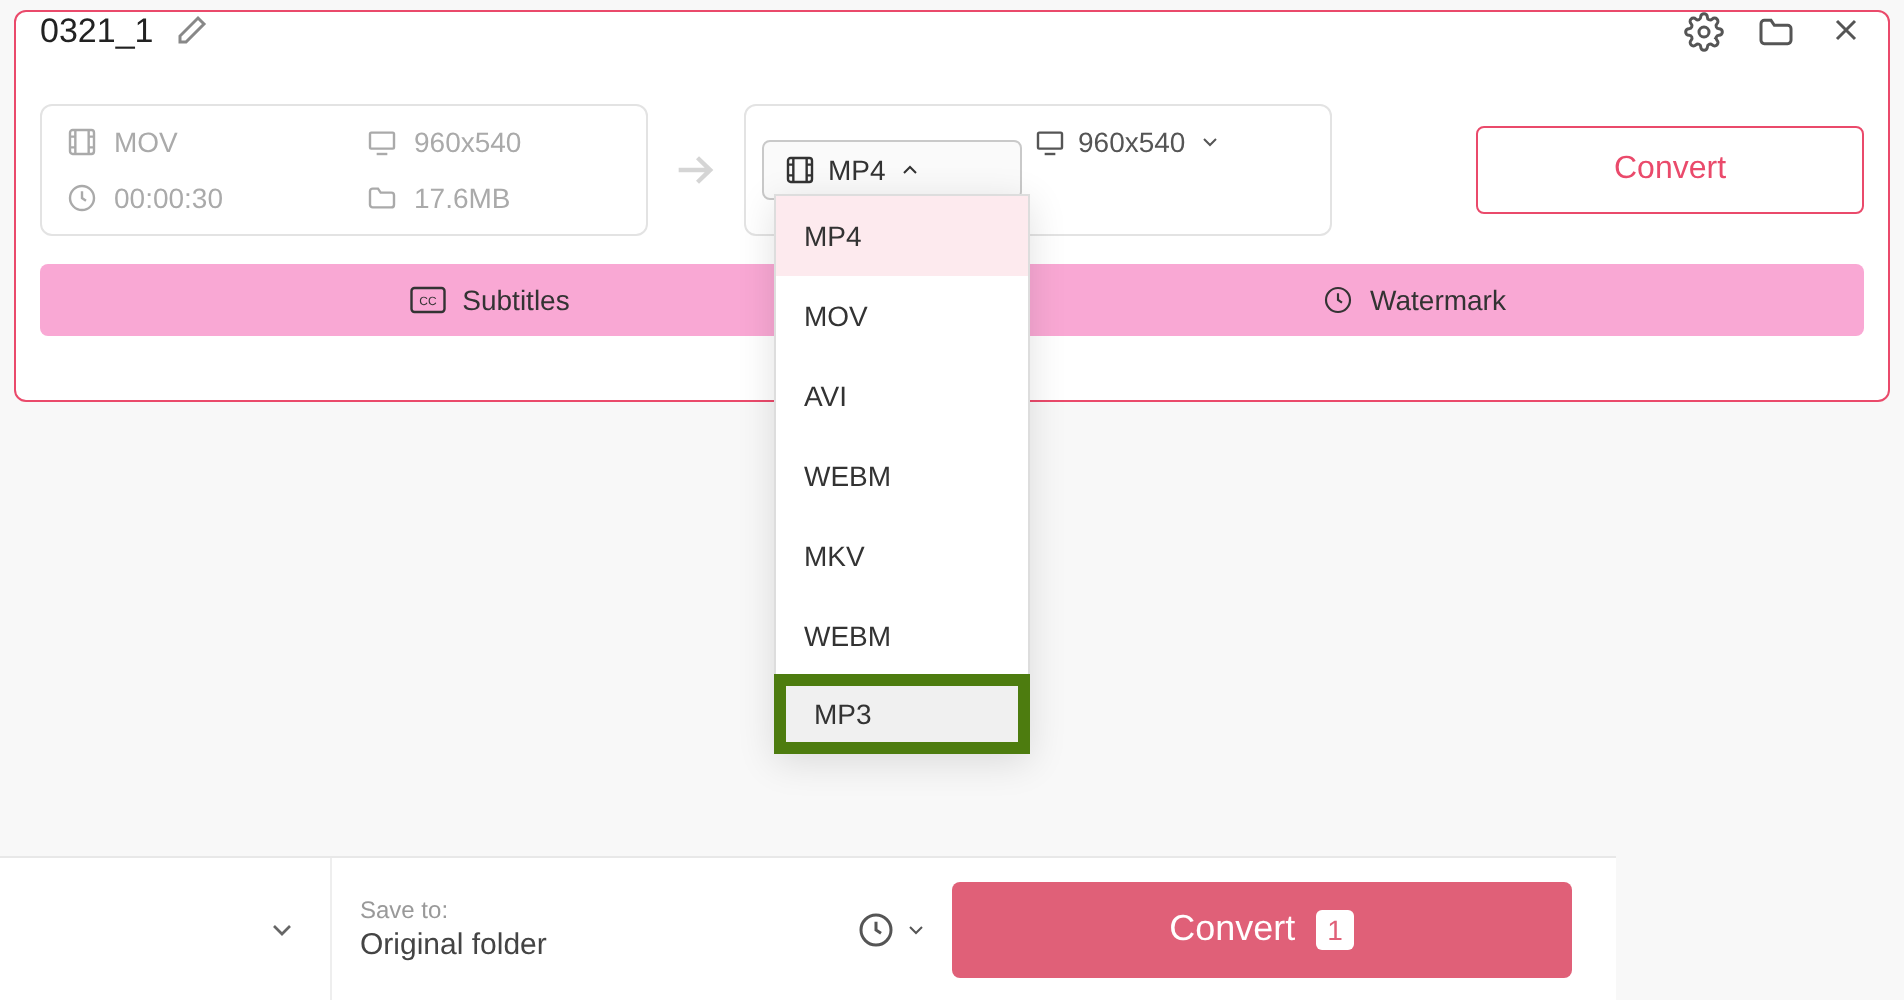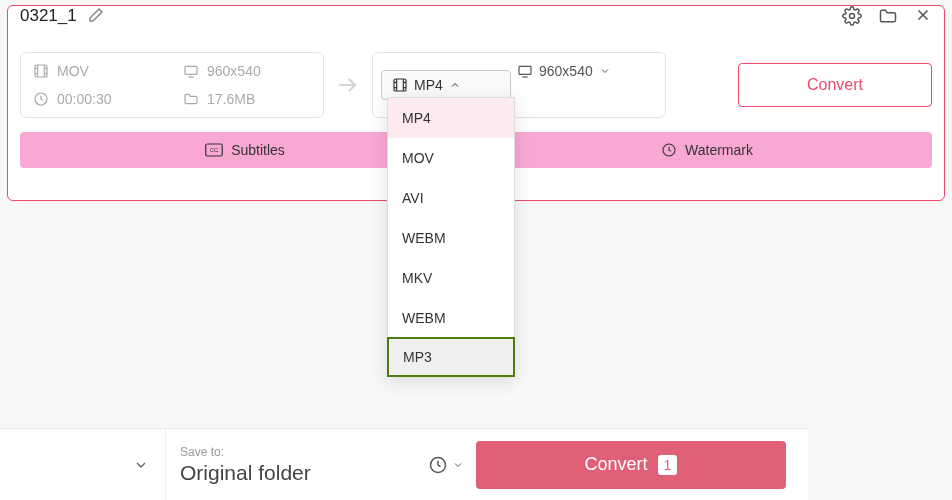--- a/index.html
+++ b/index.html
@@ -50,30 +50,30 @@
   color: #333; font-size: 14px; cursor: pointer;
 }
 
 .dropdown {
   position: absolute; left: 387px; top: 97px; width: 128px;
   background: #fff; border: 1px solid #ddd; box-shadow: 0 4px 18px rgba(0,0,0,.12);
   z-index: 50;
 }
 .dd-item { height: 40px; display: flex; align-items: center; padding: 0 14px; font-size: 14px; color: #333; cursor: pointer; }
 .dd-item.selected { background: #fdeaee; }
-.dd-item.hover { background: #f0f0f0; border: 2px solid #4d7c0f; margin: -1px; height: 40px; }
+.dd-item.hover { background: #f0f0f0; border: 6px solid #4d7c0f; margin: -1px; height: 40px; }
 
 .footer {
   position: absolute; left: 0; bottom: 0; width: 808px; height: 72px;
   background: #fff; border-top: 1px solid #e8e8e8; display: flex; align-items: center;
 }
 .footer-seg1 { width: 166px; height: 100%; border-right: 1px solid #eee; display: flex; align-items: center; justify-content: flex-end; padding-right: 16px; color: #666; }
 .footer-seg2 { flex: 1; padding-left: 14px; }
 .saveto-label { font-size: 12px; color: #999; }
-.saveto-value { font-size: 21px; color: #444; margin-top: 2px; }
+.saveto-value { font-size: 15px; color: #444; margin-top: 2px; }
 .footer-clock { width: 60px; display: flex; align-items: center; gap: 4px; justify-content: center; color: #555; }
 .convert-all {
   width: 310px; height: 48px; margin-right: 22px; background: #e06078; color: #fff;
   border: none; border-radius: 4px; font-size: 18px; font-weight: 500; cursor: pointer;
   display: flex; align-items: center; justify-content: center; gap: 10px;
 }
 .count-badge { background: #fff; color: #e06078; border-radius: 3px; padding: 0 6px; font-size: 14px; line-height: 20px; }
 
 svg { display: block; }
 </style>

